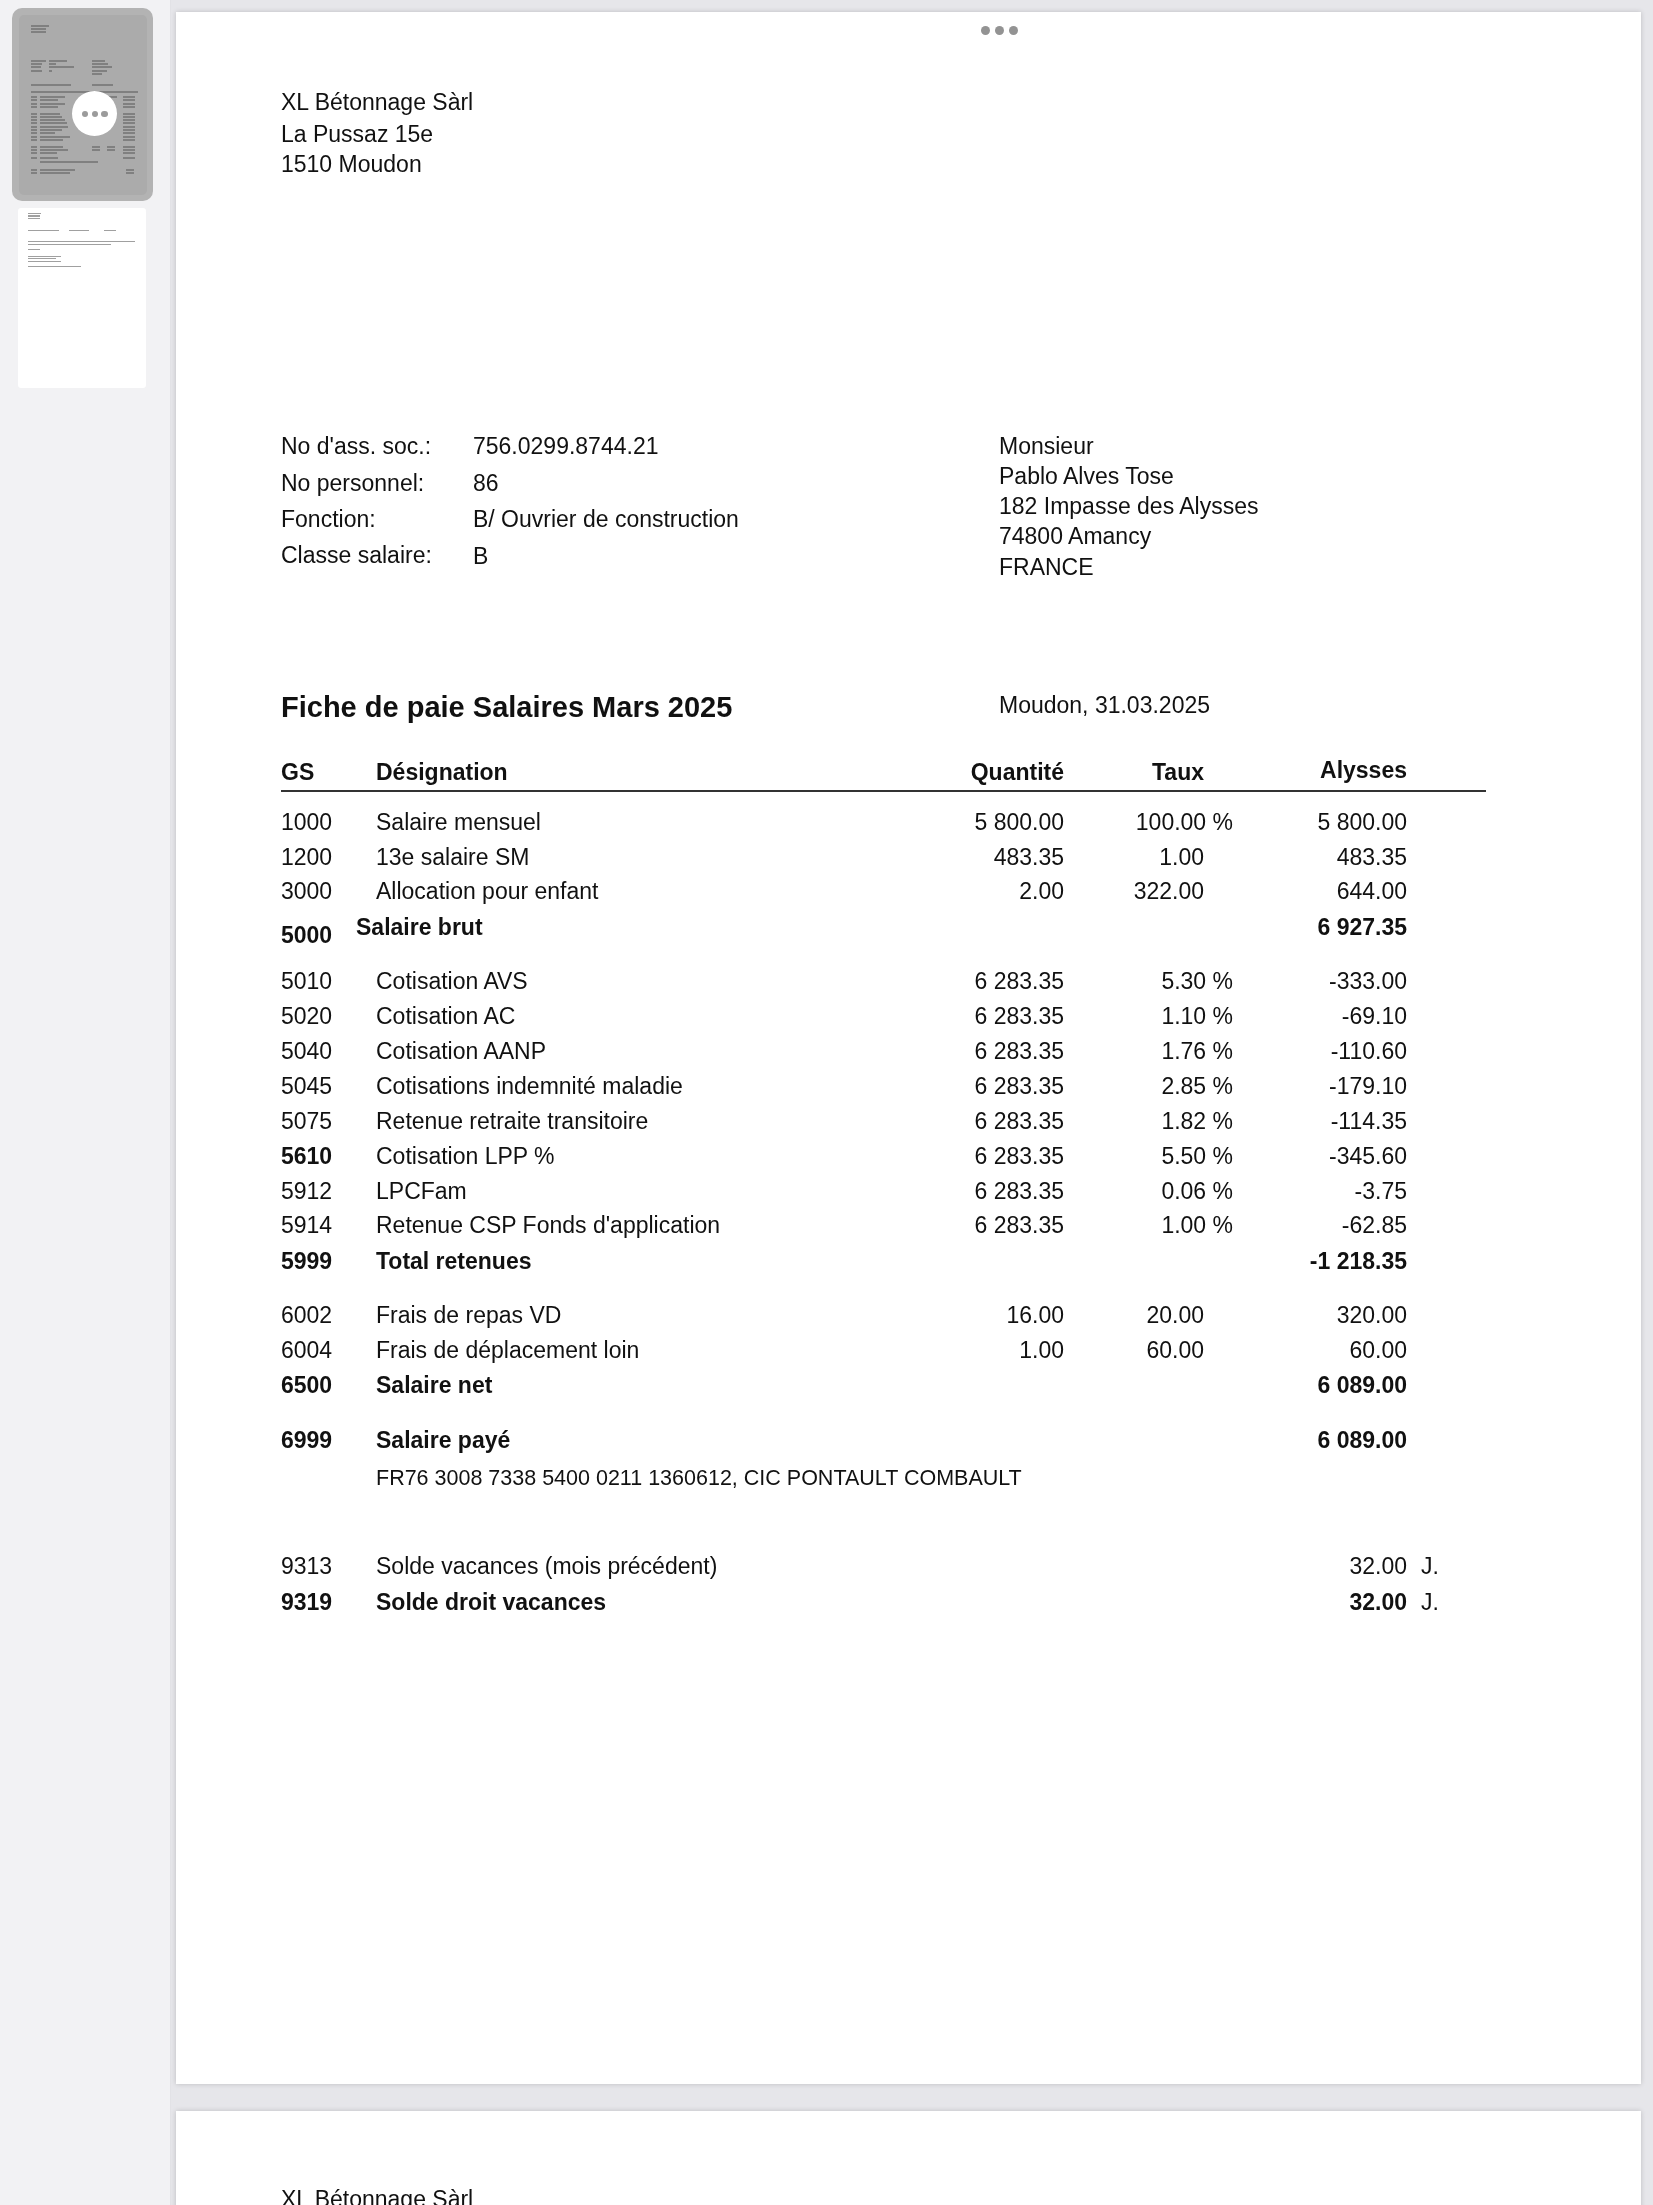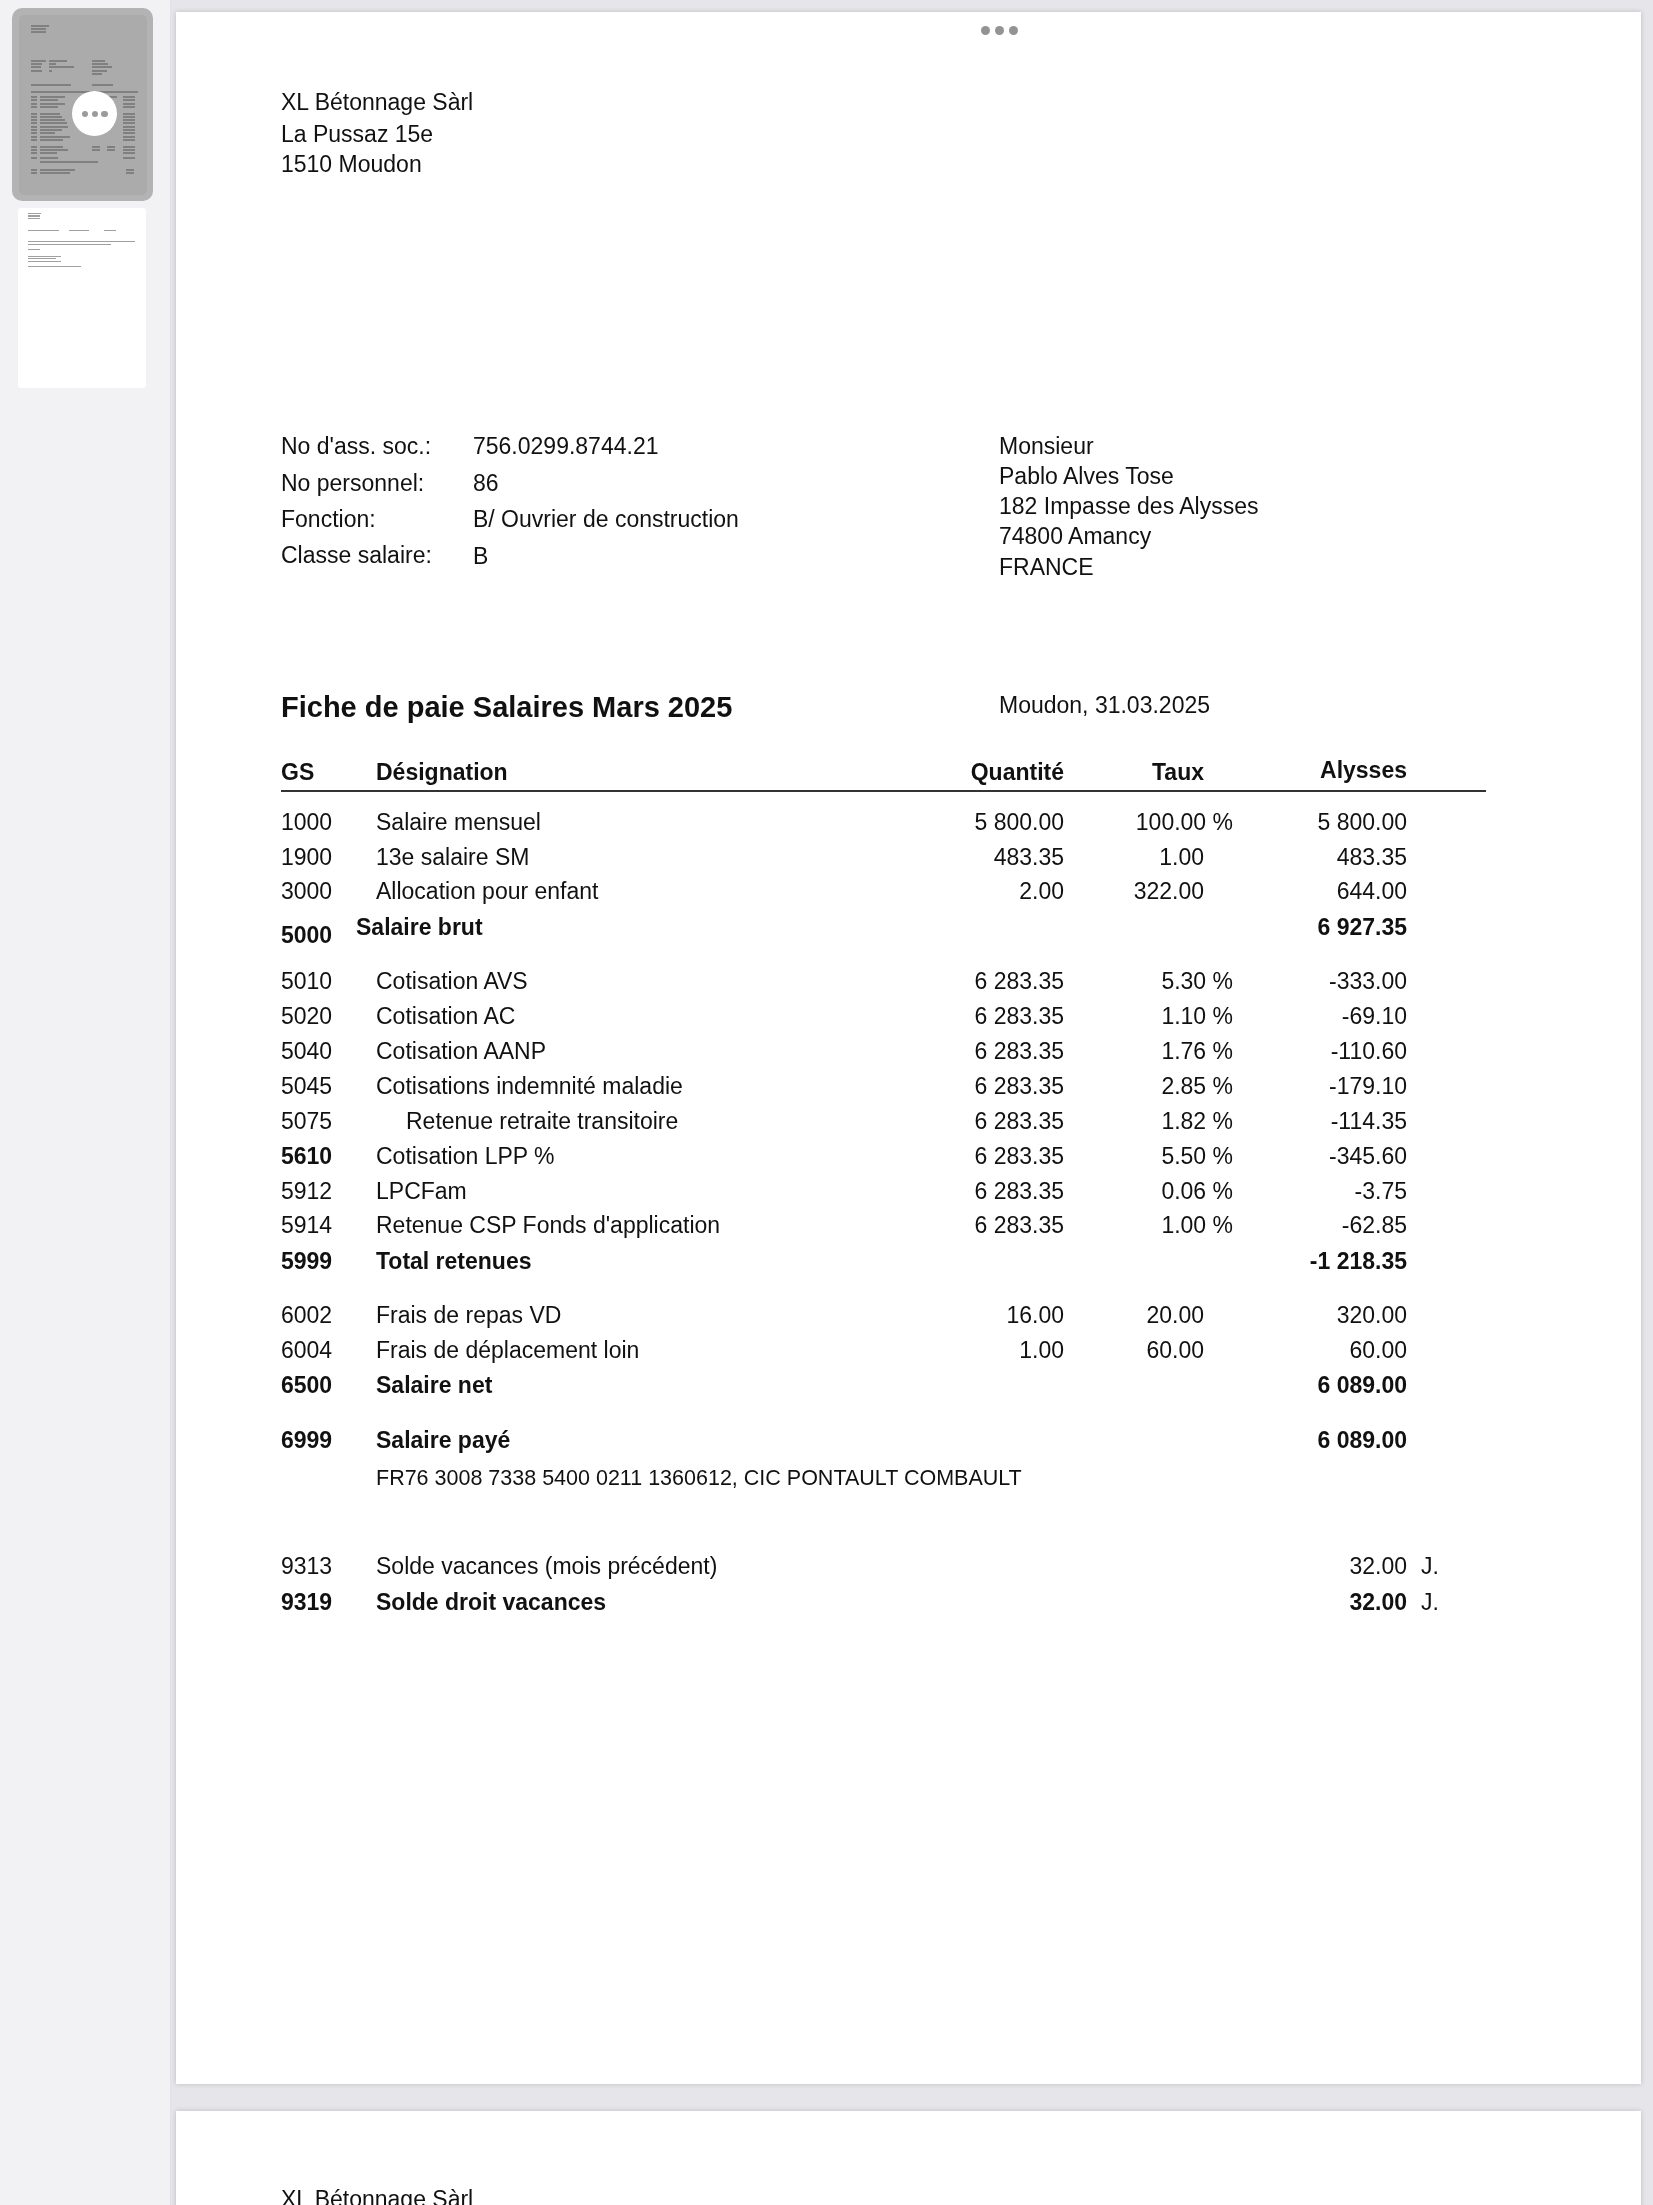--- a/index.html
+++ b/index.html
@@ -213,21 +213,21 @@
 
 <div id="rows">
     <div>
       <div class="t " style="left:281px;top:808px;">1000</div>
       <div class="t " style="left:376px;top:808px;">Salaire mensuel</div>
       <div class="t r" style="left:899px;width:165px;top:808px;">5 800.00</div>
       <div class="t r" style="left:1068px;width:165px;top:808px;">100.00 %</div>
       <div class="t r" style="left:1242px;width:165px;top:808px;">5 800.00</div>
     </div>
     <div>
-      <div class="t " style="left:281px;top:843px;">1900</div>
+      <div class="t " style="left:281px;top:843px;">1200</div>
       <div class="t " style="left:376px;top:843px;">13e salaire SM</div>
       <div class="t r" style="left:899px;width:165px;top:843px;">483.35</div>
       <div class="t r" style="left:1039px;width:165px;top:843px;">1.00</div>
       <div class="t r" style="left:1242px;width:165px;top:843px;">483.35</div>
     </div>
     <div>
       <div class="t " style="left:281px;top:877px;">3000</div>
       <div class="t " style="left:376px;top:877px;">Allocation pour enfant</div>
       <div class="t r" style="left:899px;width:165px;top:877px;">2.00</div>
       <div class="t r" style="left:1039px;width:165px;top:877px;">322.00</div>
@@ -263,21 +263,21 @@
     </div>
     <div>
       <div class="t " style="left:281px;top:1072px;">5045</div>
       <div class="t " style="left:376px;top:1072px;">Cotisations indemnité maladie</div>
       <div class="t r" style="left:899px;width:165px;top:1072px;">6 283.35</div>
       <div class="t r" style="left:1068px;width:165px;top:1072px;">2.85 %</div>
       <div class="t r" style="left:1242px;width:165px;top:1072px;">-179.10</div>
     </div>
     <div>
       <div class="t " style="left:281px;top:1107px;">5075</div>
-      <div class="t " style="left:376px;top:1107px;margin-left:30px;">Retenue retraite transitoire</div>
+      <div class="t " style="left:376px;top:1107px;">Retenue retraite transitoire</div>
       <div class="t r" style="left:899px;width:165px;top:1107px;">6 283.35</div>
       <div class="t r" style="left:1068px;width:165px;top:1107px;">1.82 %</div>
       <div class="t r" style="left:1242px;width:165px;top:1107px;">-114.35</div>
     </div>
     <div>
       <div class="t " style="left:281px;top:1142px;font-weight:bold;">5610</div>
       <div class="t " style="left:376px;top:1142px;">Cotisation LPP %</div>
       <div class="t r" style="left:899px;width:165px;top:1142px;">6 283.35</div>
       <div class="t r" style="left:1068px;width:165px;top:1142px;">5.50 %</div>
       <div class="t r" style="left:1242px;width:165px;top:1142px;">-345.60</div>

